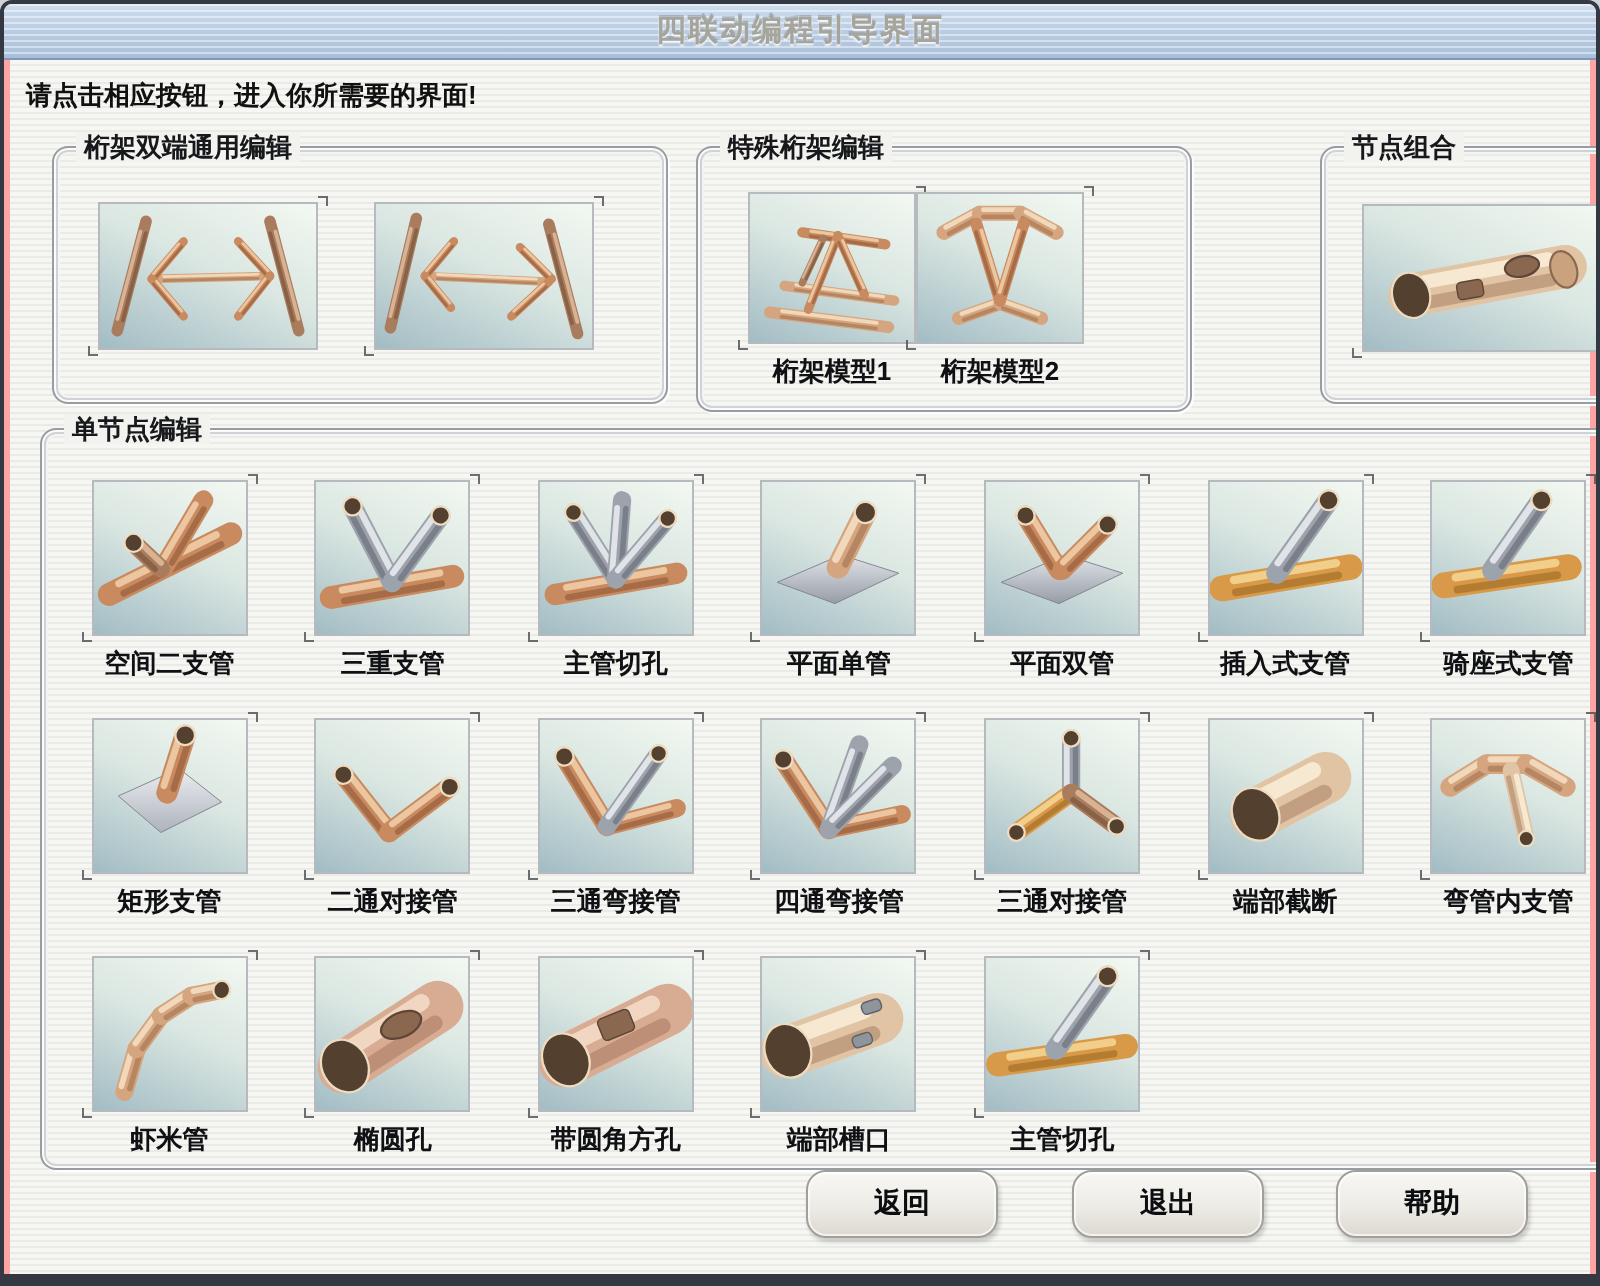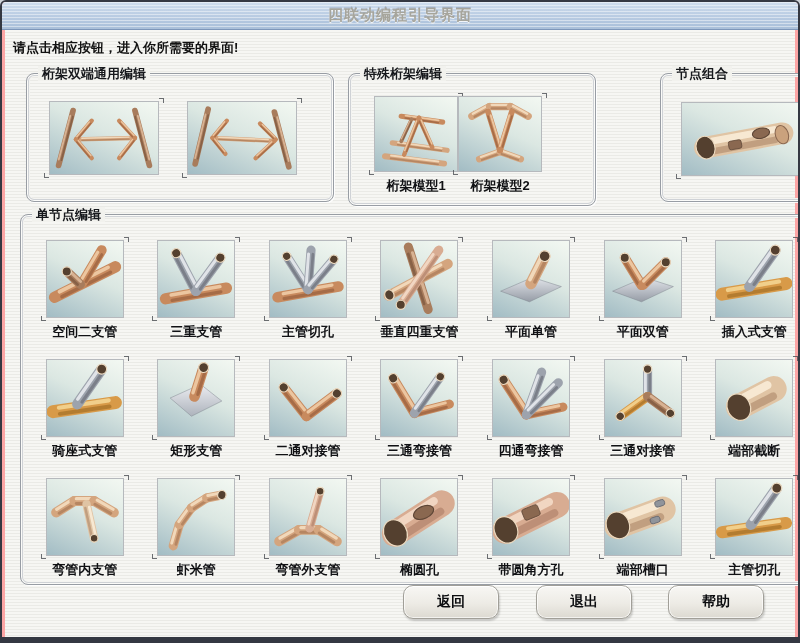--- a/index.html
+++ b/index.html
@@ -267,38 +267,20 @@
                 <line x1="51.205614764852754" y1="58.13477255012484" x2="78.40561476485276" y2="26.134772550124843" stroke="#eceef2" stroke-width="3.84" stroke-linecap="round" stroke-opacity="0.85"></line>
                 <ellipse cx="22" cy="20" rx="5.5" ry="5.5" transform="rotate(-30 22 20)" fill="#54402f" stroke="#eedcc2" stroke-width="1.5"></ellipse>
                 <ellipse cx="84" cy="24" rx="5.5" ry="5.5" transform="rotate(30 84 24)" fill="#54402f" stroke="#eedcc2" stroke-width="1.5"></ellipse>
               </svg>
             </div>
             <div class="tile-label">主管切孔</div>
           </div>
           <div class="tile">
             <div class="imgframe">
               <svg viewBox="0 0 100 100">
-                <line x1="36" y1="8" x2="62" y2="90" stroke="#a87c5c" stroke-width="12" stroke-linecap="round"></line>
-                <line x1="35.854695763425966" y1="17.070462318913723" x2="56.65469576342596" y2="82.67046231891372" stroke="#6e4a34" stroke-width="3.5999999999999996" stroke-linecap="round" stroke-opacity="0.55"></line>
-                <line x1="41.34530423657404" y1="15.329537681086284" x2="62.145304236574034" y2="80.92953768108627" stroke="#e0bc9c" stroke-width="3.84" stroke-linecap="round" stroke-opacity="0.85"></line>
-                <line x1="10" y1="72" x2="88" y2="30" stroke="#d4a57e" stroke-width="13" stroke-linecap="round"></line>
-                <line x1="19.279191447869255" y1="70.54706983175718" x2="81.67919144786926" y2="36.94706983175719" stroke="#9c6e4a" stroke-width="3.9" stroke-linecap="round" stroke-opacity="0.55"></line>
-                <line x1="16.320808552130746" y1="65.05293016824281" x2="78.72080855213075" y2="31.452930168242816" stroke="#f6e0c4" stroke-width="4.16" stroke-linecap="round" stroke-opacity="0.85"></line>
-                <line x1="76" y1="12" x2="26" y2="84" stroke="#d8ac92" stroke-width="12" stroke-linecap="round"></line>
-                <line x1="73.3655455011391" y1="20.842739931346593" x2="33.36554550113909" y2="78.4427399313466" stroke="#a87860" stroke-width="3.5999999999999996" stroke-linecap="round" stroke-opacity="0.55"></line>
-                <line x1="68.6344544988609" y1="17.557260068653406" x2="28.634454498860908" y2="75.1572600686534" stroke="#f6ddca" stroke-width="3.84" stroke-linecap="round" stroke-opacity="0.85"></line>
-                <ellipse cx="26" cy="84" rx="6" ry="6" transform="rotate(0 26 84)" fill="#54402f" stroke="#eedcc2" stroke-width="1.5"></ellipse>
-                <ellipse cx="11" cy="71" rx="6" ry="7" transform="rotate(-25 11 71)" fill="#54402f" stroke="#eedcc2" stroke-width="1.5"></ellipse>
-              </svg>
-            </div>
-            <div class="tile-label">垂直四重支管</div>
-          </div>
-          <div class="tile">
-            <div class="imgframe">
-              <svg viewBox="0 0 100 100">
                 <polygon points="10,66 52,48 90,60 48,80" fill="url(#gplate)" stroke="#7b8089" stroke-width=".6"></polygon>
                 <line x1="50" y1="56" x2="68" y2="20" stroke="#d4a57e" stroke-width="15" stroke-linecap="round"></line>
                 <line x1="55.019937887599696" y1="54.00996894379985" x2="69.4199378875997" y2="25.20996894379985" stroke="#9c6e4a" stroke-width="4.5" stroke-linecap="round" stroke-opacity="0.55"></line>
                 <line x1="48.5800621124003" y1="50.79003105620015" x2="62.980062112400304" y2="21.990031056200152" stroke="#f6e0c4" stroke-width="4.8" stroke-linecap="round" stroke-opacity="0.85"></line>
                 <ellipse cx="68" cy="20" rx="7" ry="7" transform="rotate(-15 68 20)" fill="#54402f" stroke="#eedcc2" stroke-width="1.5"></ellipse>
               </svg>
             </div>
             <div class="tile-label">平面单管</div>
           </div>
           <div class="tile">
@@ -476,40 +458,20 @@
                 <line x1="66.56481446919797" y1="27.42407234598985" x2="82.56481446919797" y2="24.224072345989846" stroke="#9c6e4a" stroke-width="3.5999999999999996" stroke-linecap="round" stroke-opacity="0.55"></line>
                 <line x1="65.43518553080203" y1="21.775927654010154" x2="81.43518553080203" y2="18.57592765401015" stroke="#f6e0c4" stroke-width="3.84" stroke-linecap="round" stroke-opacity="0.85"></line>
                 <ellipse cx="84" cy="21" rx="5.5" ry="6" transform="rotate(10 84 21)" fill="#54402f" stroke="#eedcc2" stroke-width="1.5"></ellipse>
               </svg>
             </div>
             <div class="tile-label">虾米管</div>
           </div>
           <div class="tile">
             <div class="imgframe">
               <svg viewBox="0 0 100 100">
-                <line x1="12" y1="82" x2="38" y2="67" stroke="#d4a57e" stroke-width="13" stroke-linecap="round"></line>
-                <line x1="16.15913405488748" y1="83.20249902847164" x2="36.95913405488748" y2="71.20249902847164" stroke="#9c6e4a" stroke-width="3.9" stroke-linecap="round" stroke-opacity="0.55"></line>
-                <line x1="13.040865945112518" y1="77.79750097152836" x2="33.84086594511252" y2="65.79750097152836" stroke="#f6e0c4" stroke-width="4.16" stroke-linecap="round" stroke-opacity="0.85"></line>
-                <line x1="38" y1="67" x2="64" y2="67" stroke="#d4a57e" stroke-width="13" stroke-linecap="round"></line>
-                <line x1="40.6" y1="70.12" x2="61.4" y2="70.12" stroke="#9c6e4a" stroke-width="3.9" stroke-linecap="round" stroke-opacity="0.55"></line>
-                <line x1="40.6" y1="63.88" x2="61.4" y2="63.88" stroke="#f6e0c4" stroke-width="4.16" stroke-linecap="round" stroke-opacity="0.85"></line>
-                <line x1="64" y1="67" x2="88" y2="82" stroke="#d4a57e" stroke-width="13" stroke-linecap="round"></line>
-                <line x1="64.74640330719008" y1="71.14575470849587" x2="83.94640330719007" y2="83.14575470849587" stroke="#9c6e4a" stroke-width="3.9" stroke-linecap="round" stroke-opacity="0.55"></line>
-                <line x1="68.05359669280993" y1="65.85424529150413" x2="87.25359669280992" y2="77.85424529150413" stroke="#f6e0c4" stroke-width="4.16" stroke-linecap="round" stroke-opacity="0.85"></line>
-                <line x1="52" y1="65" x2="66" y2="16" stroke="#d8ac92" stroke-width="11" stroke-linecap="round"></line>
-                <line x1="55.93842322177177" y1="60.82526377764908" x2="67.13842322177177" y2="21.625263777649078" stroke="#a87860" stroke-width="3.3" stroke-linecap="round" stroke-opacity="0.55"></line>
-                <line x1="50.861576778228226" y1="59.374736222350926" x2="62.06157677822822" y2="20.17473622235092" stroke="#f6ddca" stroke-width="3.52" stroke-linecap="round" stroke-opacity="0.85"></line>
-                <ellipse cx="66" cy="16" rx="5" ry="5" transform="rotate(0 66 16)" fill="#54402f" stroke="#eedcc2" stroke-width="1.5"></ellipse>
-              </svg>
-            </div>
-            <div class="tile-label">弯管外支管</div>
-          </div>
-          <div class="tile">
-            <div class="imgframe">
-              <svg viewBox="0 0 100 100">
                 <line x1="18" y1="72" x2="80" y2="32" stroke="#d8ac92" stroke-width="34" stroke-linecap="round"></line>
                 <line x1="28.62375525774828" y1="74.85682064950983" x2="78.22375525774828" y2="42.856820649509835" stroke="#a87860" stroke-width="10.2" stroke-linecap="round" stroke-opacity="0.55"></line>
                 <line x1="19.77624474225172" y1="61.143179350490165" x2="69.37624474225171" y2="29.143179350490165" stroke="#f6ddca" stroke-width="10.88" stroke-linecap="round" stroke-opacity="0.85"></line>
                 <ellipse cx="19" cy="71" rx="15" ry="18" transform="rotate(-30 19 71)" fill="#54402f" stroke="#eedcc2" stroke-width="1.5"></ellipse>
                 <ellipse cx="56" cy="44" rx="14" ry="8" transform="rotate(-24 56 44)" fill="#8a6850" stroke="#5e4636" stroke-width="1.5"></ellipse>
               </svg>
             </div>
             <div class="tile-label">椭圆孔</div>
           </div>
           <div class="tile">

